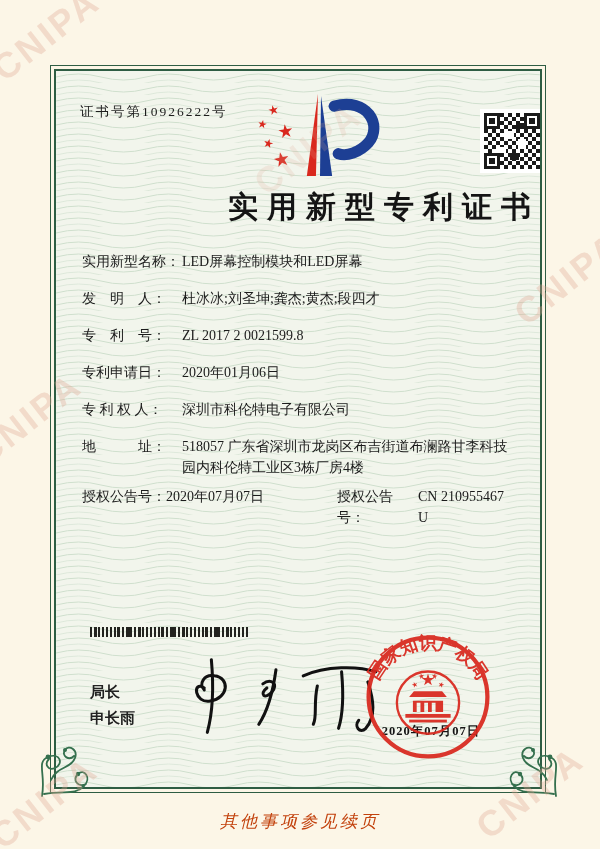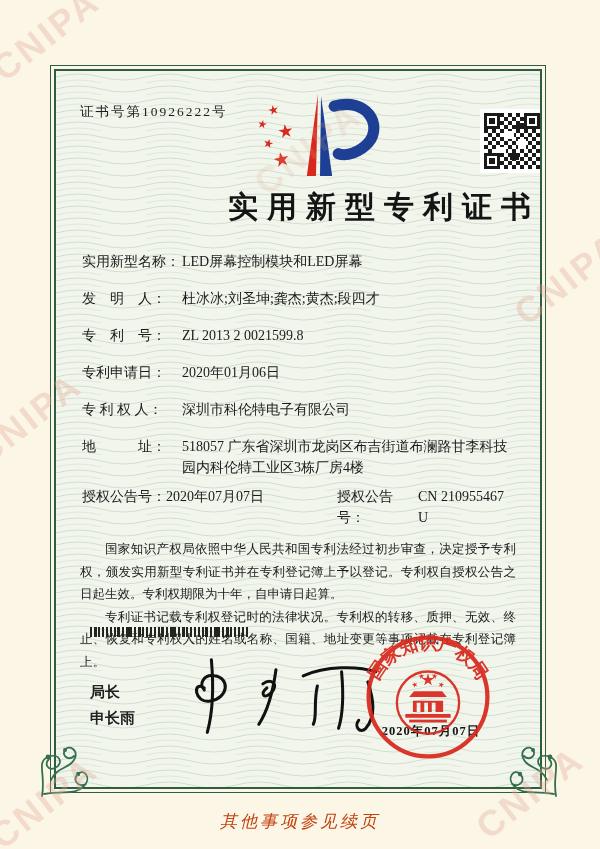--- a/index.html
+++ b/index.html
@@ -165,21 +165,21 @@
         <div class="f-row">
           <span class="f-label">实用新型名称：</span>
           <span class="f-value">LED屏幕控制模块和LED屏幕</span>
         </div>
         <div class="f-row">
           <span class="f-label">发　明　人：</span>
           <span class="f-value">杜冰冰;刘圣坤;龚杰;黄杰;段四才</span>
         </div>
         <div class="f-row">
           <span class="f-label">专　利　号：</span>
-          <span class="f-value">ZL 2013 2 0021599.8</span>
+          <span class="f-value">ZL 2017 2 0021599.8</span>
         </div>
         <div class="f-row">
           <span class="f-label">专利申请日：</span>
           <span class="f-value">2020年01月06日</span>
         </div>
         <div class="f-row">
           <span class="f-label">专 利 权 人：</span>
           <span class="f-value">深圳市科伦特电子有限公司</span>
         </div>
         <div class="f-row tight">
@@ -191,24 +191,20 @@
             <span>授权公告号：</span>
             <span>2020年07月07日</span>
           </span>
           <span class="grant-right">
             <span>授权公告号：</span>
             <span>CN 210955467 U</span>
           </span>
         </div>
       </div>
 
-      <div class="paras">
-        <p>国家知识产权局依照中华人民共和国专利法经过初步审查，决定授予专利权，颁发实用新型专利证书并在专利登记簿上予以登记。专利权自授权公告之日起生效。专利权期限为十年，自申请日起算。</p>
-        <p>专利证书记载专利权登记时的法律状况。专利权的转移、质押、无效、终止、恢复和专利权人的姓名或名称、国籍、地址变更等事项记载在专利登记簿上。</p>
-      </div>
 
       <div class="lower">
         <div class="barcode"></div>
 
         <div class="signer">
           <div>局长</div>
           <div>申长雨</div>
         </div>
 
         <svg class="signature" viewBox="0 0 210 80" xmlns="http://www.w3.org/2000/svg">

